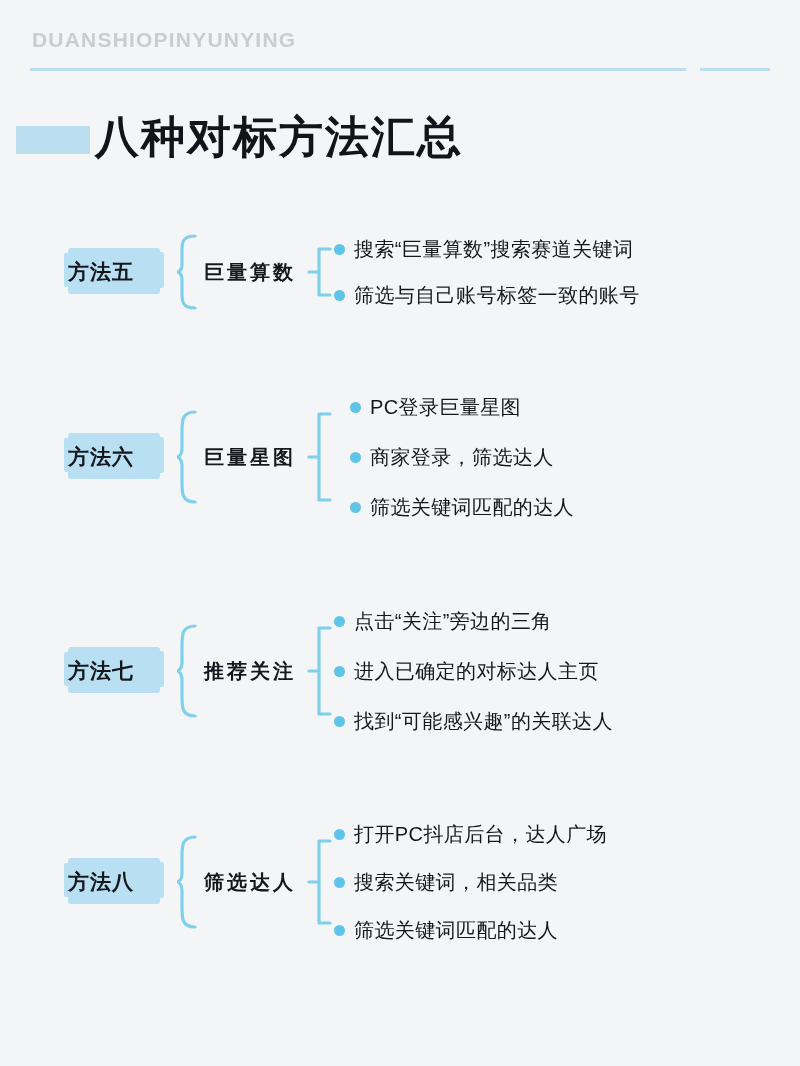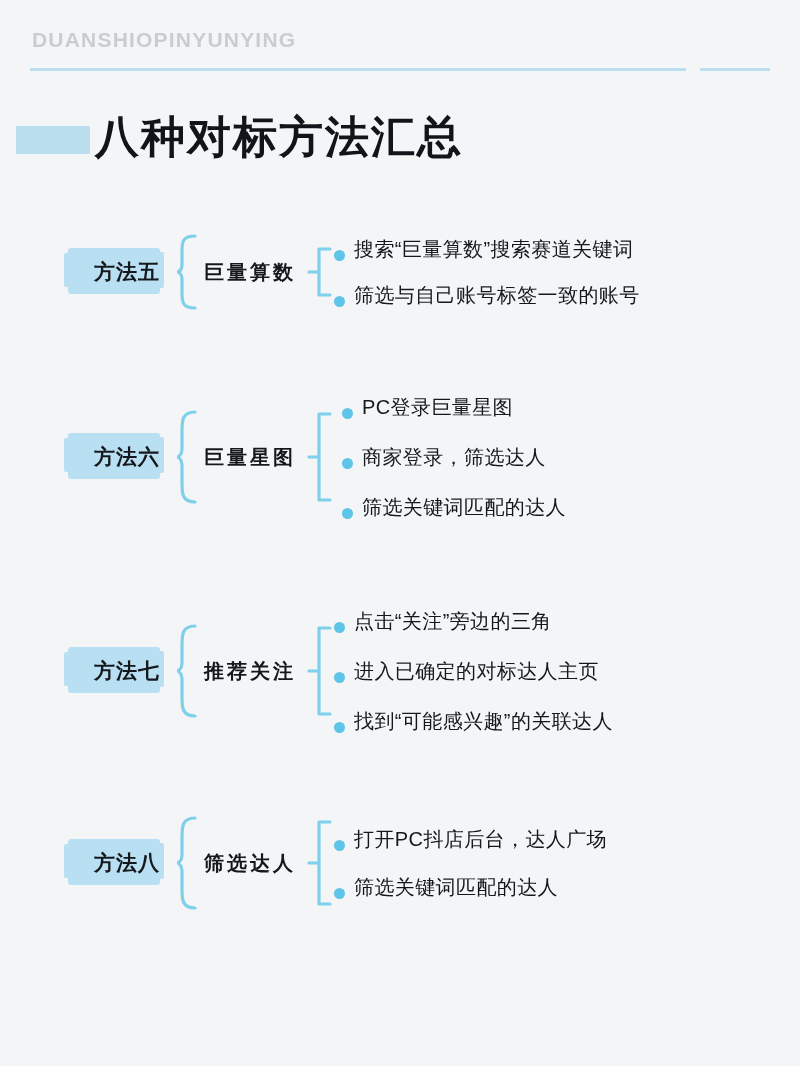--- a/index.html
+++ b/index.html
@@ -99,21 +99,21 @@
   .group:last-child { margin-bottom: 0; }
 
   
   .badge {
     position: relative;
     width: 92px;
     flex: 0 0 92px;
     height: 48px;
     display: flex;
     align-items: center;
-    justify-content: flex-end;
+    justify-content: flex-start;
   }
   .badge-bg {
     position: absolute;
     left: 0;
     top: 0;
     width: 92px;
     height: 46px;
     background: #b9dff2;
     border-radius: 3px;
     filter: blur(0.4px);
@@ -180,37 +180,37 @@
 
   
   .items {
     margin-left: 2px;
     display: flex;
     flex-direction: column;
     justify-content: center;
   }
   .item {
     display: flex;
-    align-items: flex-end;
+    align-items: center;
     font-size: 20px;
     line-height: 1.2;
     color: #14181c;
     font-weight: 500;
     letter-spacing: 0.4px;
     white-space: nowrap;
   }
   .dot {
     width: 11px;
     height: 11px;
     border-radius: 50%;
     background: #5ec5e8;
     flex: 0 0 11px;
     margin-right: 9px;
   }
-  .g2 .item { margin: 13px 8px; }
+  .g2 .item { margin: 13px 16px; }
   .g1 .item { margin: 11px 0; }
   .g3 .item { margin: 13px 0; }
   .g4 .item { margin: 12px 0; }
 </style>
 </head>
 <body>
 
 <div class="header">
   <div class="header-title">DUANSHIOPINYUNYING</div>
   <div class="header-rule"></div>
@@ -333,18 +333,22 @@
           <path d="M3 53 L13 53 M13 12 L13 94 M13 12 L24 12 M13 94 L24 94" fill="none" stroke="#7fd0ea" stroke-width="3.2" stroke-linecap="round" stroke-linejoin="round"></path>
         </svg>
     </div>
     <div class="items">
       <div class="item">
         <span class="dot"></span>
         <span>打开PC抖店后台，达人广场</span>
       </div>
       <div class="item">
         <span class="dot"></span>
+        <span>搜索关键词，相关品类</span>
+      </div>
+      <div class="item">
+        <span class="dot"></span>
         <span>筛选关键词匹配的达人</span>
       </div>
     </div>
   </div>
 
 </div>
 
 </body></html>

